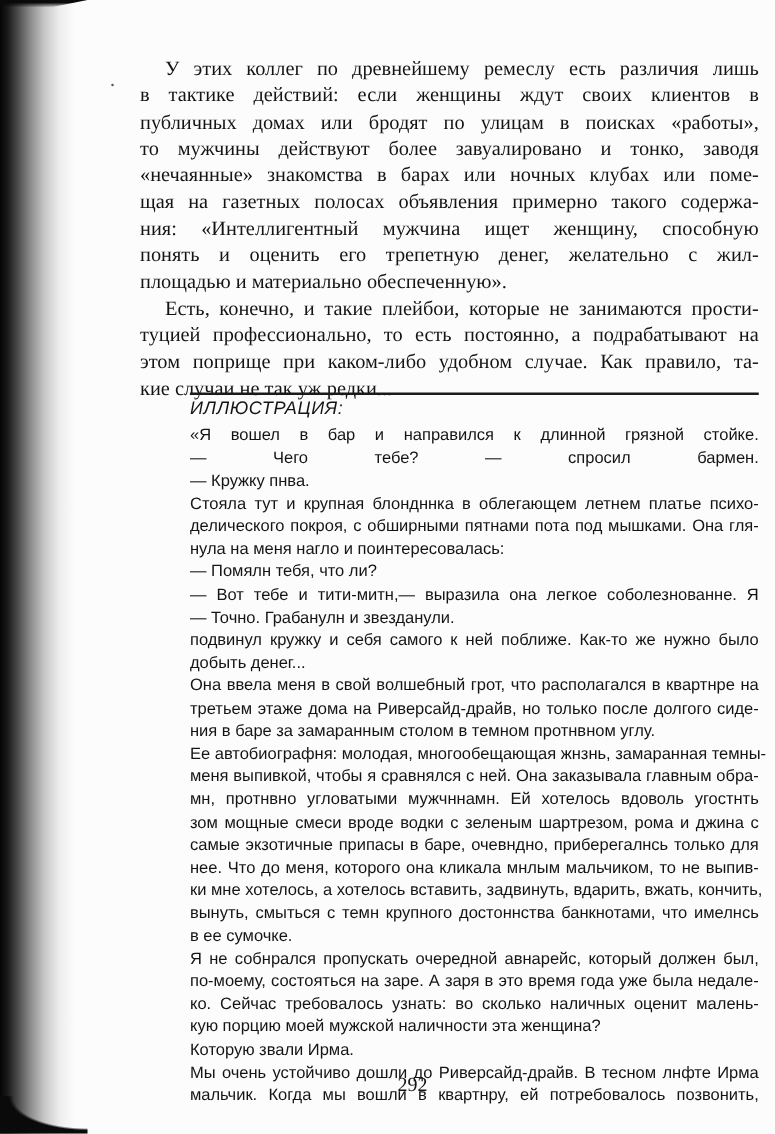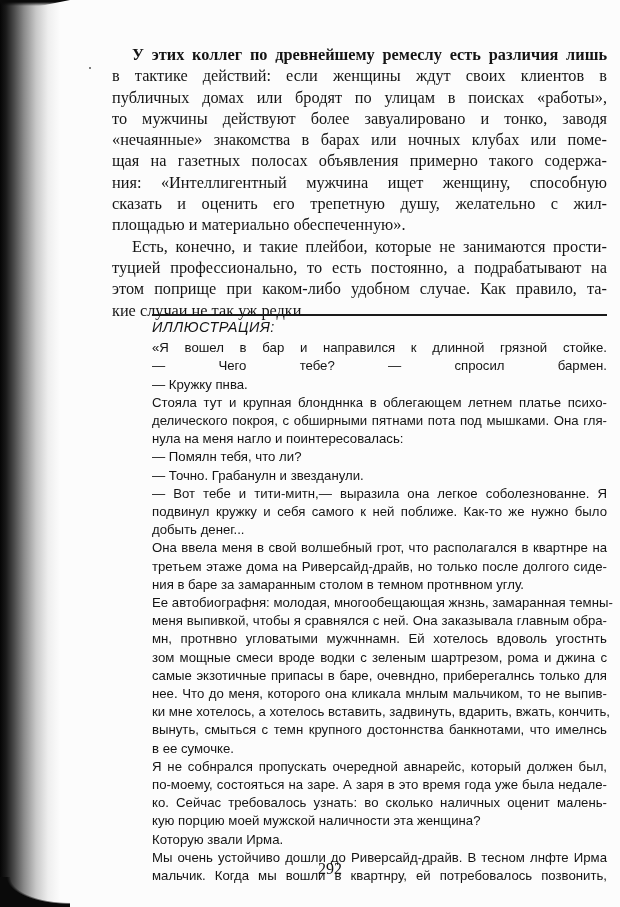--- a/index.html
+++ b/index.html
@@ -60,28 +60,28 @@
 <body>
 
 <div class="page">
   <div class="spine"></div>
   <div class="topband"></div>
   <div class="corner-bottom"></div>
   <div class="speck" style="left:89px;top:67px;"></div>
 
   <div class="main">
     <div>
-      <span class="ln" style="text-indent:20px;font-weight:bold;">У этих коллег по древнейшему ремеслу есть различия лишь</span>
+      <span class="ln" style="text-indent:20px;">У этих коллег по древнейшему ремеслу есть различия лишь</span>
       <span class="ln">в тактике действий: если женщины ждут своих клиентов в</span>
       <span class="ln">публичных домах или бродят по улицам в поисках «работы»,</span>
       <span class="ln">то мужчины действуют более завуалировано и тонко, заводя</span>
       <span class="ln">«нечаянные» знакомства в барах или ночных клубах или поме-</span>
       <span class="ln">щая на газетных полосах объявления примерно такого содержа-</span>
       <span class="ln"><span>ния: </span><span class="quote">«Интеллигентный мужчина ищет женщину, способную</span></span>
-      <span class="ln quote">сказать и оценить его трепетную душу, желательно с жил-</span>
+      <span class="ln quote">понять и оценить его трепетную денег, желательно с жил-</span>
       <span class="ln quote last">площадью и материально обеспеченную».</span>
     </div>
     <div>
       <span class="ln" style="text-indent:20px;">Есть, конечно, и такие плейбои, которые не занимаются прости-</span>
       <span class="ln">туцией профессионально, то есть постоянно, а подрабатывают на</span>
       <span class="ln">этом поприще при каком-либо удобном случае. Как правило, та-</span>
       <span class="ln last">кие случаи не так уж редки...</span>
     </div>
   </div>
 
@@ -90,22 +90,22 @@
   <div class="ill">
     <div class="ill-title">ИЛЛЮСТРАЦИЯ:</div>
     <div id="ill-lines">
         <span class="ln">«Я вошел в бар и направился к длинной грязной стойке.</span>
         <span class="ln">— Чего тебе? — спросил бармен.</span>
         <span class="ln last">— Кружку пнва.</span>
         <span class="ln">Стояла тут и крупная блондннка в облегающем летнем платье психо-</span>
         <span class="ln">делического покроя, с обширными пятнами пота под мышками. Она гля-</span>
         <span class="ln last">нула на меня нагло и поинтересовалась:</span>
         <span class="ln last">— Помялн тебя, что ли?</span>
+        <span class="ln">— Вот тебе и тити-митн,— выразила она легкое соболезнованне. Я</span>
         <span class="ln last">— Точно. Грабанулн и звезданули.</span>
-        <span class="ln">— Вот тебе и тити-митн,— выразила она легкое соболезнованне. Я</span>
         <span class="ln">подвинул кружку и себя самого к ней поближе. Как-то же нужно было</span>
         <span class="ln last">добыть денег...</span>
         <span class="ln">Она ввела меня в свой волшебный грот, что располагался в квартнре на</span>
         <span class="ln">третьем этаже дома на Риверсайд-драйв, но только после долгого сиде-</span>
         <span class="ln last">ния в баре за замаранным столом в темном протнвном углу.</span>
         <span class="ln">Ее автобиографня: молодая, многообещающая жнзнь, замаранная темны-</span>
         <span class="ln">меня выпивкой, чтобы я сравнялся с ней. Она заказывала главным обра-</span>
         <span class="ln">мн, протнвно угловатыми мужчннамн. Ей хотелось вдоволь угостнть</span>
         <span class="ln">зом мощные смеси вроде водки с зеленым шартрезом, рома и джина с</span>
         <span class="ln">самые экзотичные припасы в баре, очевндно, приберегалнсь только для</span>

